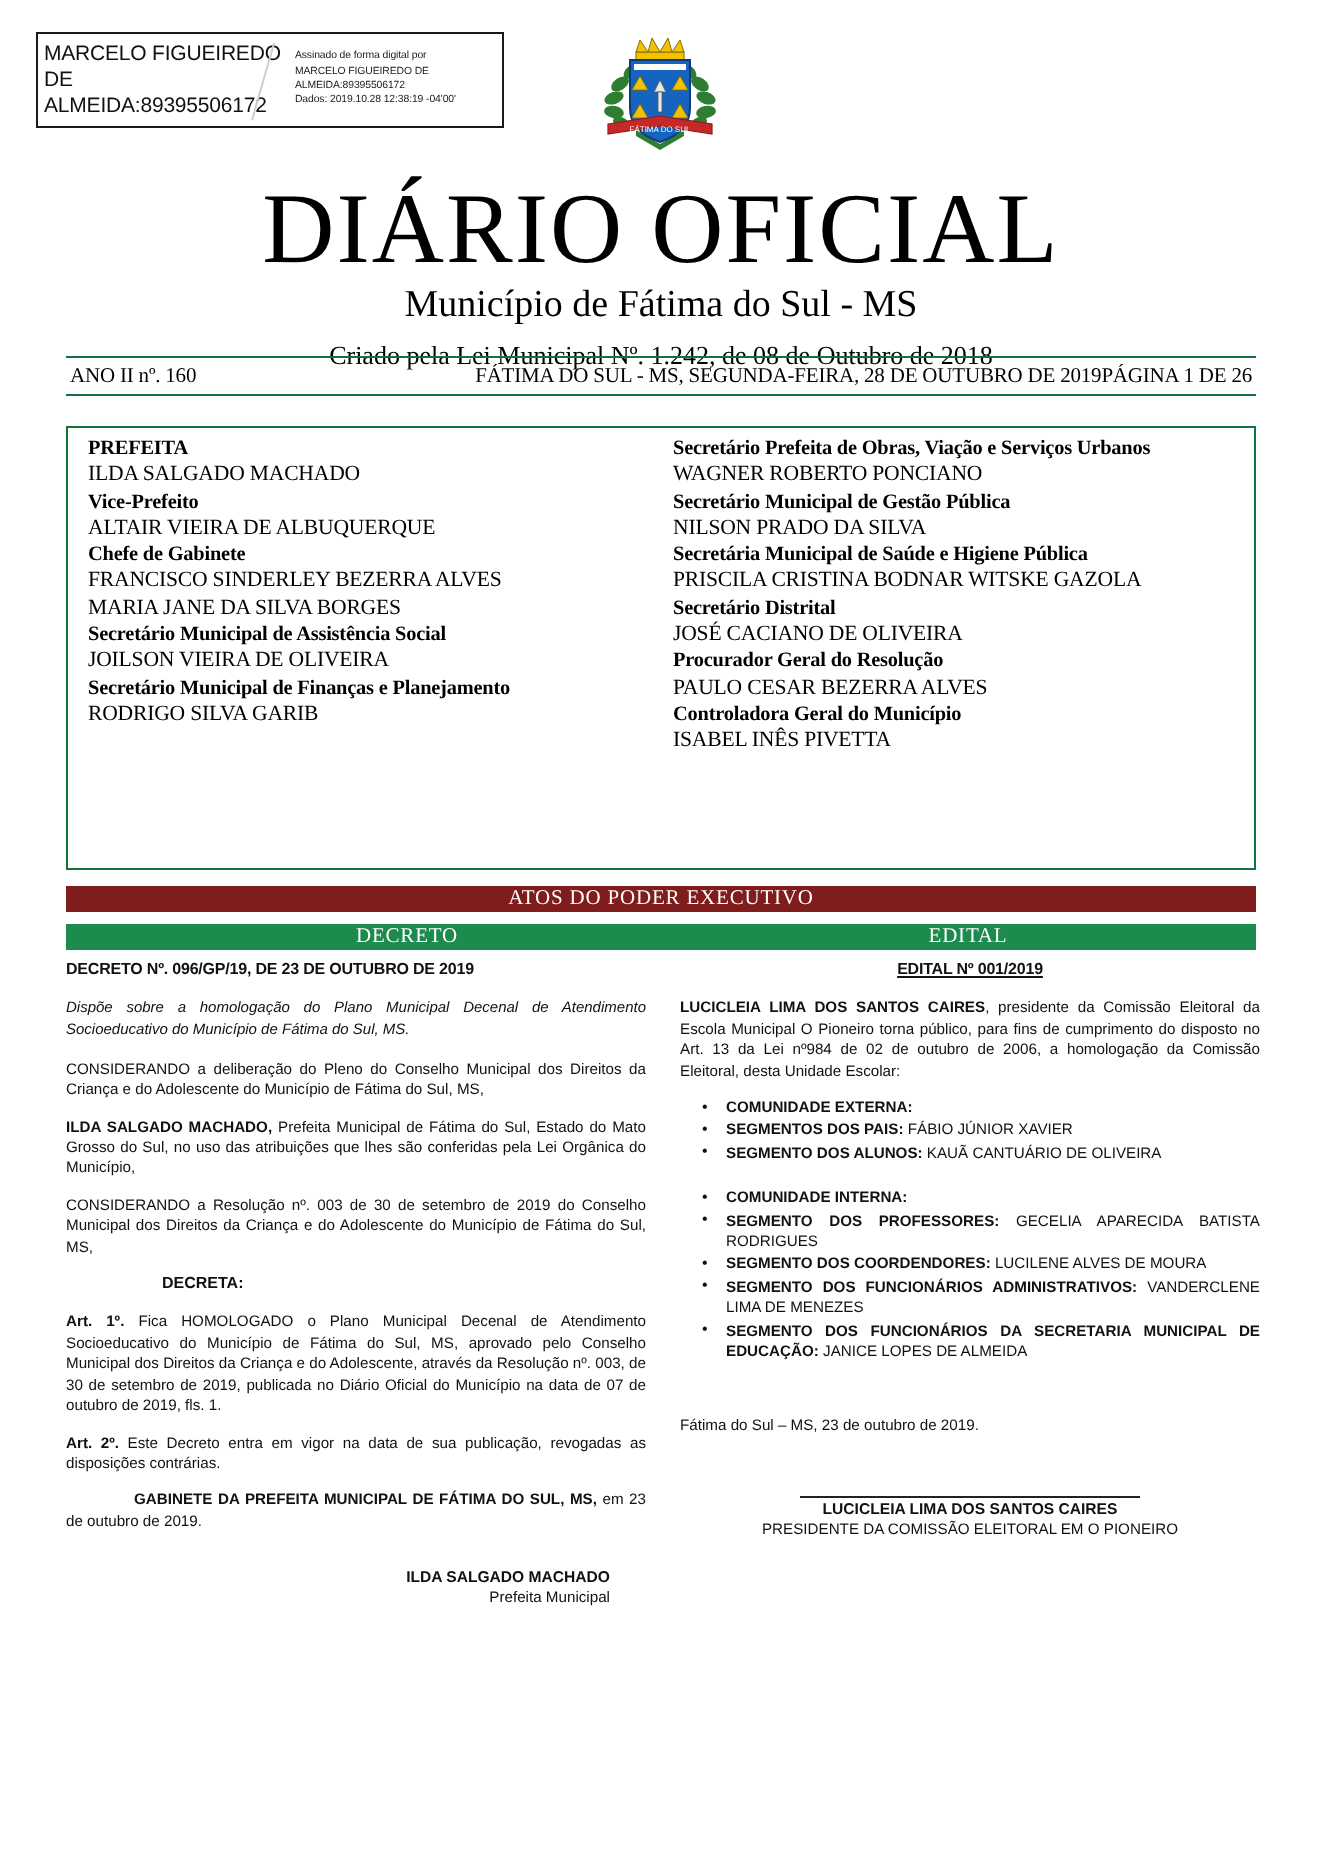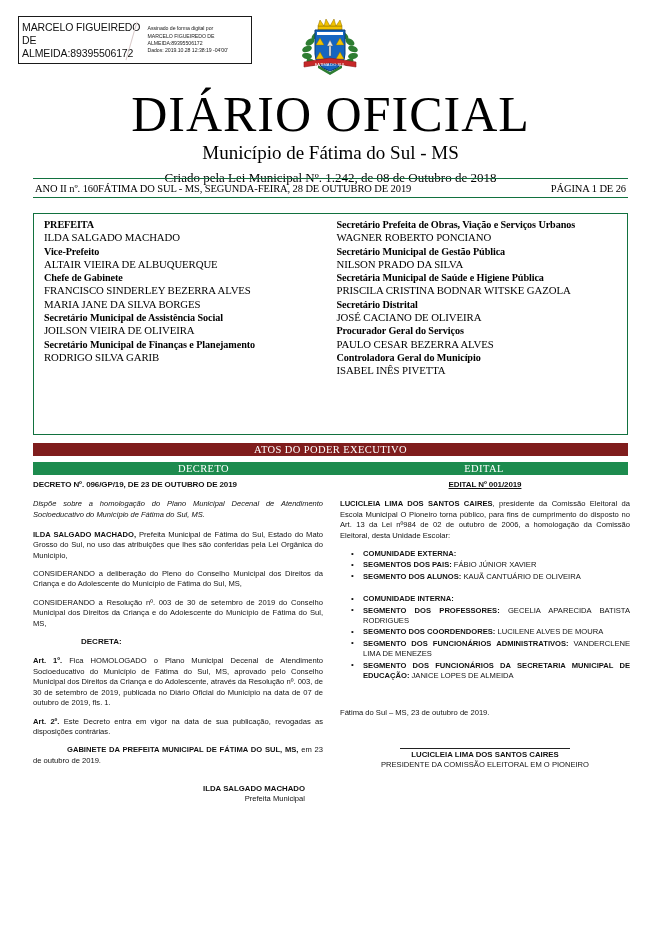--- a/index.html
+++ b/index.html
@@ -109,21 +109,21 @@
     top: 178px;
     border-top: 1.6px solid #12713f;
     border-bottom: 1.6px solid #12713f;
     height: 18px;
     display: flex;
     align-items: center;
     font-size: 10.5px;
     letter-spacing: -0.1px;
   }
   .infobar .ib-left { padding-left: 2px; white-space: nowrap; }
-  .infobar .ib-mid { flex: 1; text-align: left; white-space: nowrap; padding-right: 26px;}
+  .infobar .ib-mid { flex: 1; text-align: right; white-space: nowrap; }
   .infobar .ib-right { white-space: nowrap; padding-right: 2px; }
 
   
   .officials {
     position: absolute;
     left: 33px;
     right: 33px;
     top: 213px;
     height: 222px;
     border: 1.4px solid #12713f;
@@ -373,36 +373,36 @@
     </div>
     <div class="off-col right">
       <div class="off-role">Secretário Prefeita de Obras, Viação e Serviços Urbanos</div>
       <div class="off-person">WAGNER ROBERTO PONCIANO</div>
       <div class="off-role">Secretário Municipal de Gestão Pública</div>
       <div class="off-person">NILSON PRADO DA SILVA</div>
       <div class="off-role">Secretária Municipal de Saúde e Higiene Pública</div>
       <div class="off-person">PRISCILA CRISTINA BODNAR WITSKE GAZOLA</div>
       <div class="off-role">Secretário Distrital</div>
       <div class="off-person">JOSÉ CACIANO DE OLIVEIRA</div>
-      <div class="off-role">Procurador Geral do Serviços</div>
+      <div class="off-role">Procurador Geral do Resolução</div>
       <div class="off-person">PAULO CESAR BEZERRA ALVES</div>
       <div class="off-role">Controladora Geral do Município</div>
       <div class="off-person">ISABEL INÊS PIVETTA</div>
     </div>
   </div>
 
   <div class="band band-exec">ATOS DO PODER EXECUTIVO</div>
   <div class="band band-decreto">DECRETO</div>
   <div class="band band-edital">EDITAL</div>
 
   <div class="col col-left">
     <div class="head-line">DECRETO Nº. 096/GP/19, DE 23 DE OUTUBRO DE 2019</div>
     <div class="ementa">Dispõe sobre a homologação do Plano Municipal Decenal de Atendimento Socioeducativo do Município de Fátima do Sul, MS.</div>
+    <div class="p">CONSIDERANDO a deliberação do Pleno do Conselho Municipal dos Direitos da Criança e do Adolescente do Município de Fátima do Sul, MS,</div>
     <div class="p"><span class="b">ILDA SALGADO MACHADO,</span><span> Prefeita Municipal de Fátima do Sul, Estado do Mato Grosso do Sul, no uso das atribuições que lhes são conferidas pela Lei Orgânica do Município,</span></div>
-    <div class="p">CONSIDERANDO a deliberação do Pleno do Conselho Municipal dos Direitos da Criança e do Adolescente do Município de Fátima do Sul, MS,</div>
     <div class="p">CONSIDERANDO a Resolução nº. 003 de 30 de setembro de 2019 do Conselho Municipal dos Direitos da Criança e do Adolescente do Município de Fátima do Sul, MS,</div>
     <div class="decreta">DECRETA:</div>
     <div class="p"><span class="b">Art. 1º.</span><span> Fica HOMOLOGADO o Plano Municipal Decenal de Atendimento Socioeducativo do Município de Fátima do Sul, MS, aprovado pelo Conselho Municipal dos Direitos da Criança e do Adolescente, através da Resolução nº. 003, de 30 de setembro de 2019, publicada no Diário Oficial do Município na data de 07 de outubro de 2019, fls. 1.</span></div>
     <div class="p"><span class="b">Art. 2º.</span><span> Este Decreto entra em vigor na data de sua publicação, revogadas as disposições contrárias.</span></div>
     <div class="p indent"><span class="b">GABINETE DA PREFEITA MUNICIPAL DE FÁTIMA DO SUL, MS,</span><span> em 23 de outubro de 2019.</span></div>
     <div class="signleft">
       <div class="nm">ILDA SALGADO MACHADO</div>
       <div class="ttl">Prefeita Municipal</div>
     </div>
   </div>

